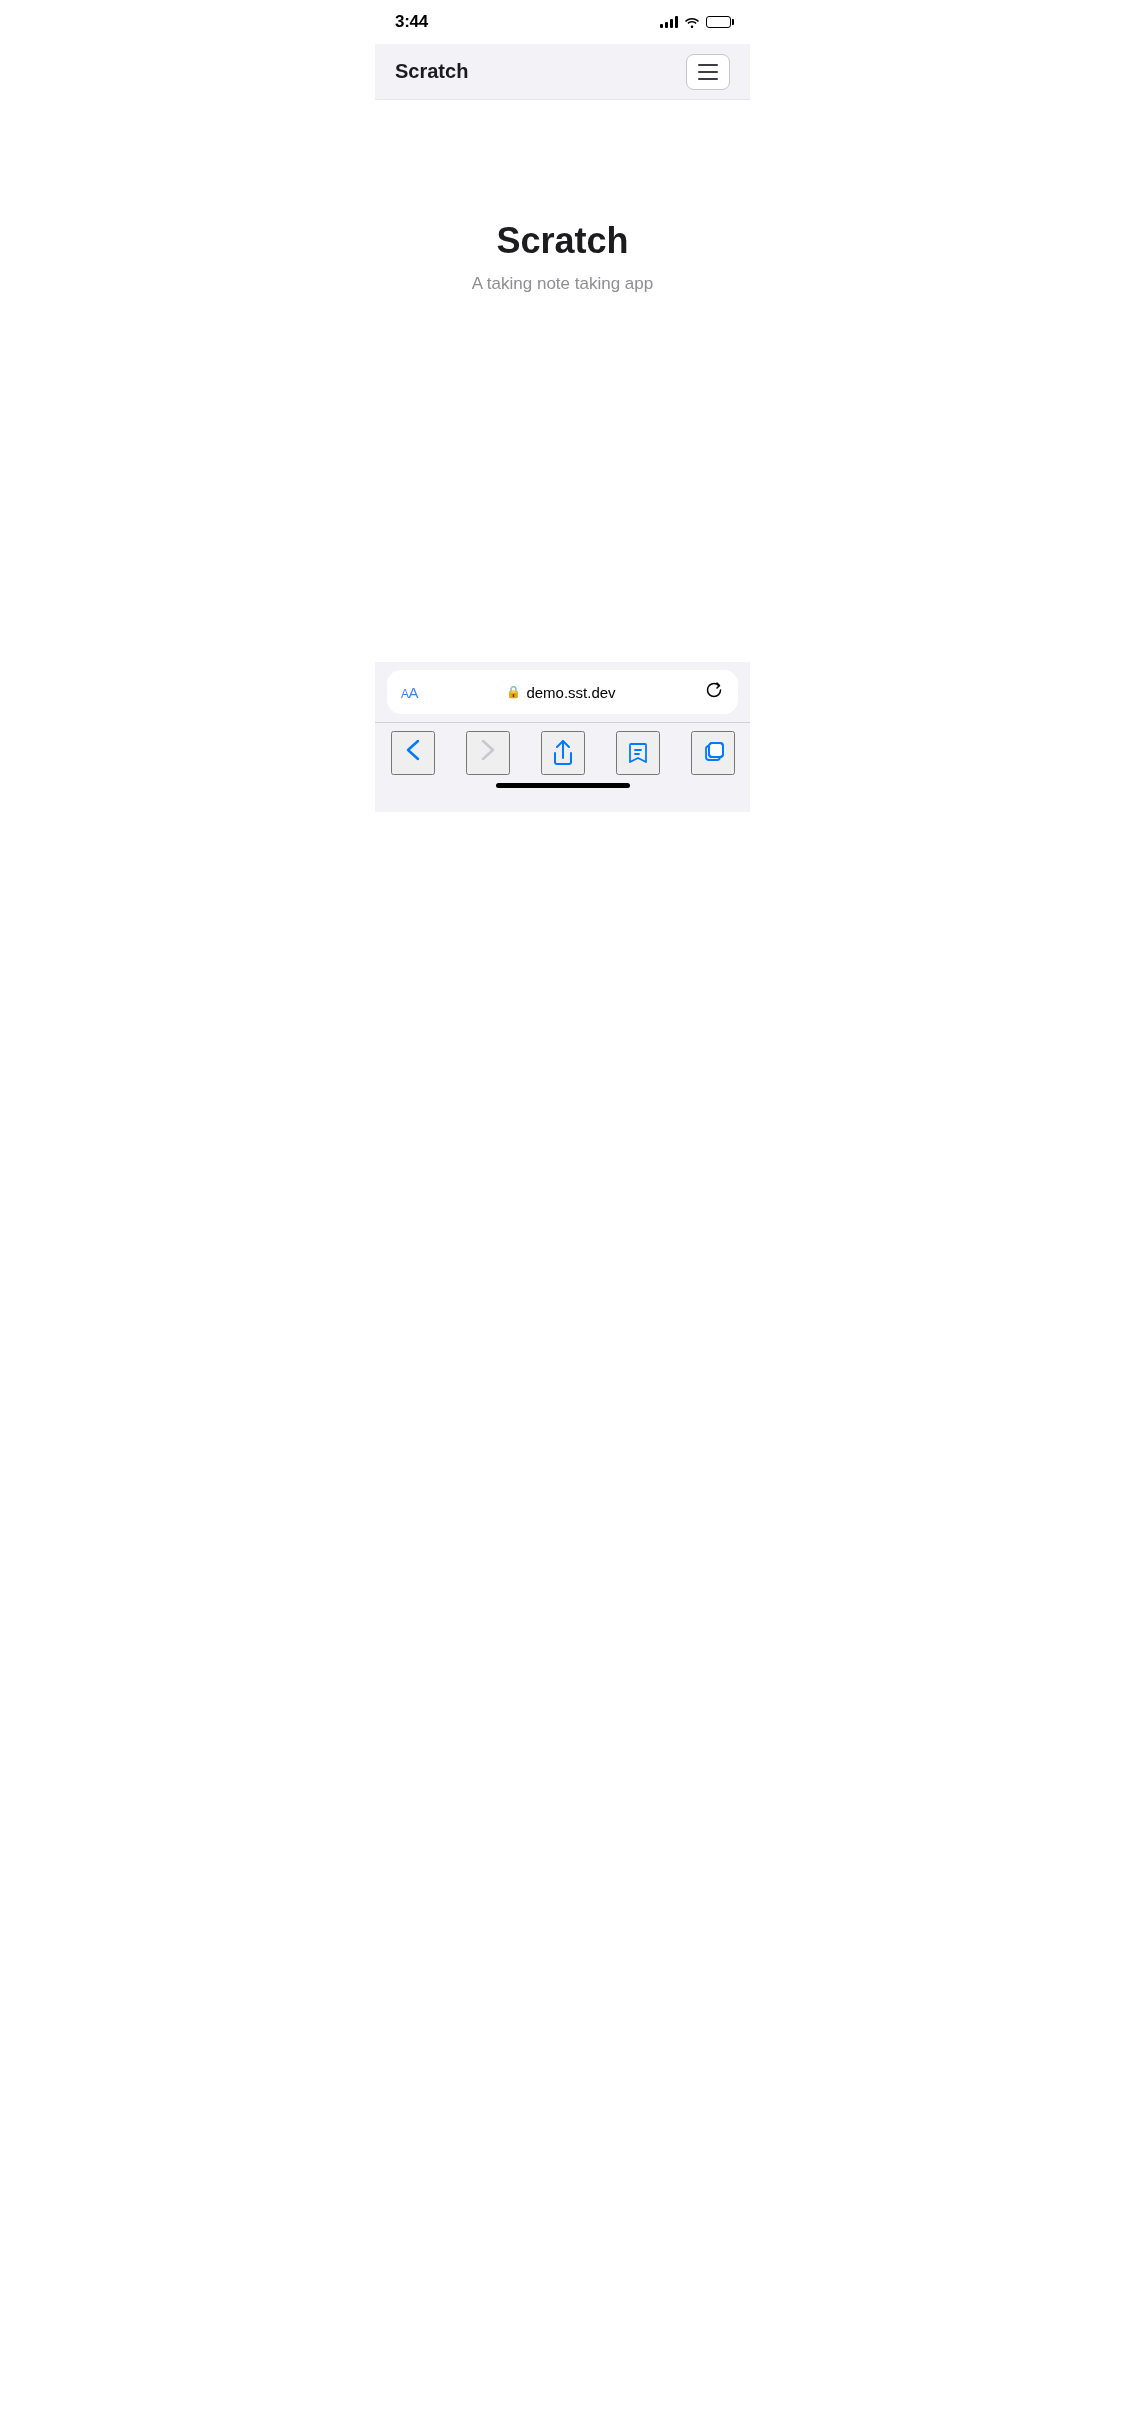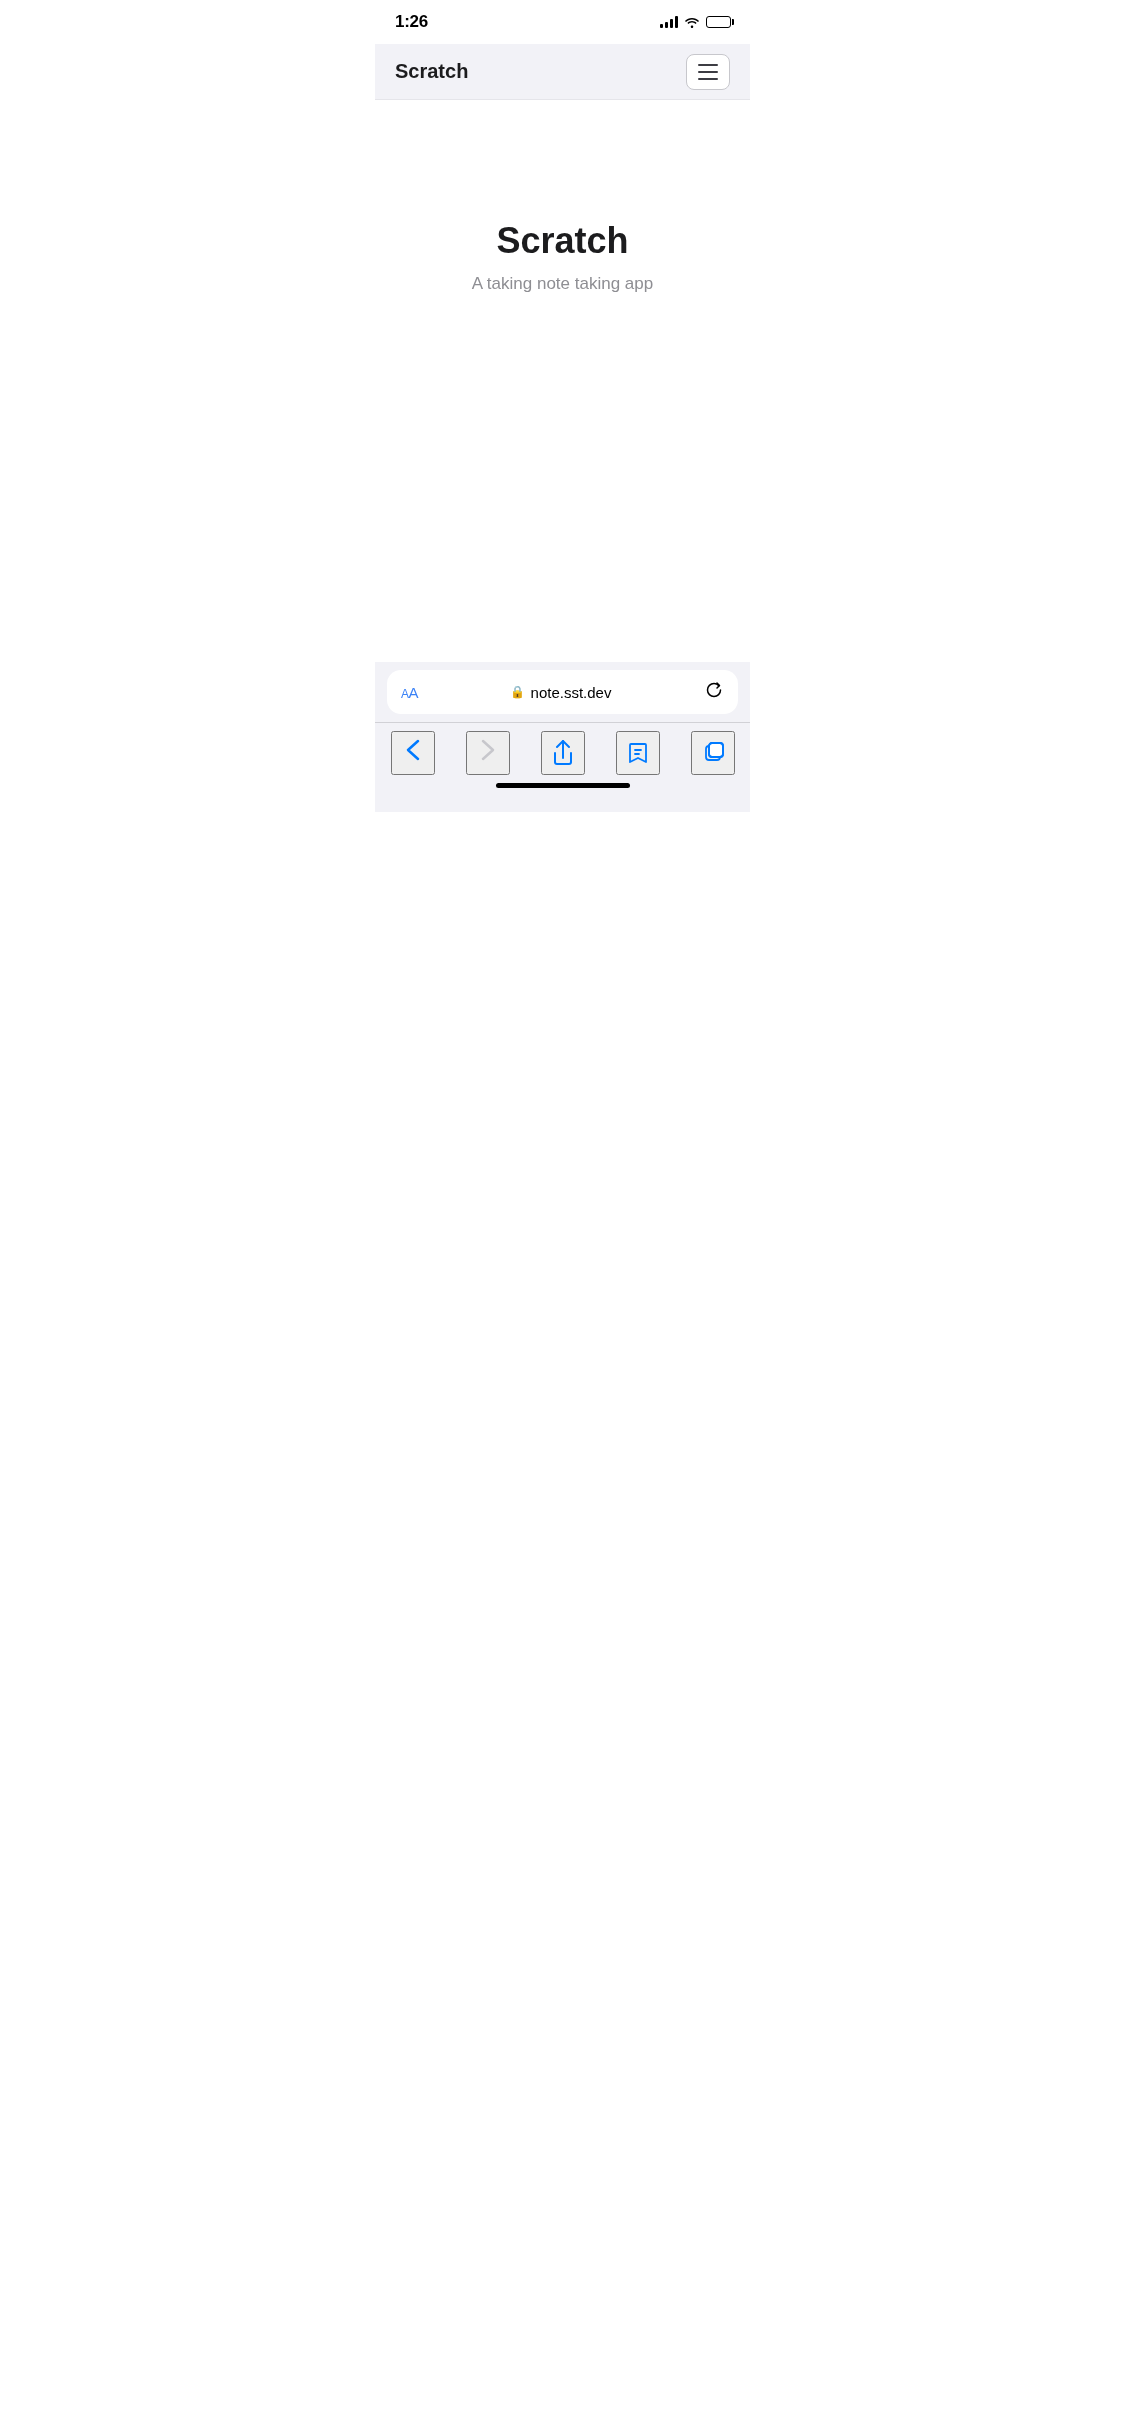--- a/index.html
+++ b/index.html
@@ -257,21 +257,21 @@
       height: 5px;
       background: #000000;
       border-radius: 3px;
       margin: 8px auto 0;
     }
   </style>
 </head>
 <body>
 
 <div class="status-bar">
-  <span class="status-time">1:26</span>
+  <span class="status-time">3:44</span>
   <div class="status-icons">
     <div class="signal-bars">
       <div class="signal-bar"></div>
       <div class="signal-bar"></div>
       <div class="signal-bar"></div>
       <div class="signal-bar"></div>
     </div>
     <div class="wifi-icon">
       <svg width="16" height="12" viewBox="0 0 16 12" fill="none">
         <path d="M8 9.5C8.69 9.5 9.25 10.06 9.25 10.75C9.25 11.44 8.69 12 8 12C7.31 12 6.75 11.44 6.75 10.75C6.75 10.06 7.31 9.5 8 9.5Z" fill="black"></path>
@@ -301,21 +301,21 @@
   <p class="hero-subtitle">A taking note taking app</p>
 </div>
 
 <div class="browser-bar-container">
   <div class="address-bar">
     <span class="address-bar-left">
       <span class="small-a">A</span><span>A</span>
     </span>
     <div class="address-bar-center">
       <span class="lock-icon">🔒</span>
-      <span class="address-url">note.sst.dev</span>
+      <span class="address-url">demo.sst.dev</span>
     </div>
     <button class="reload-icon" style="background:none;border:none;cursor:pointer;font-size:20px;">
       <svg width="20" height="20" viewBox="0 0 20 20" fill="none">
         <path d="M16.5 10C16.5 13.59 13.59 16.5 10 16.5C6.41 16.5 3.5 13.59 3.5 10C3.5 6.41 6.41 3.5 10 3.5C11.93 3.5 13.67 4.34 14.9 5.67" stroke="black" stroke-width="1.5" stroke-linecap="round"></path>
         <path d="M13 3L15.5 5.5L13 8" stroke="black" stroke-width="1.5" stroke-linecap="round" stroke-linejoin="round"></path>
       </svg>
     </button>
   </div>
 </div>
 

